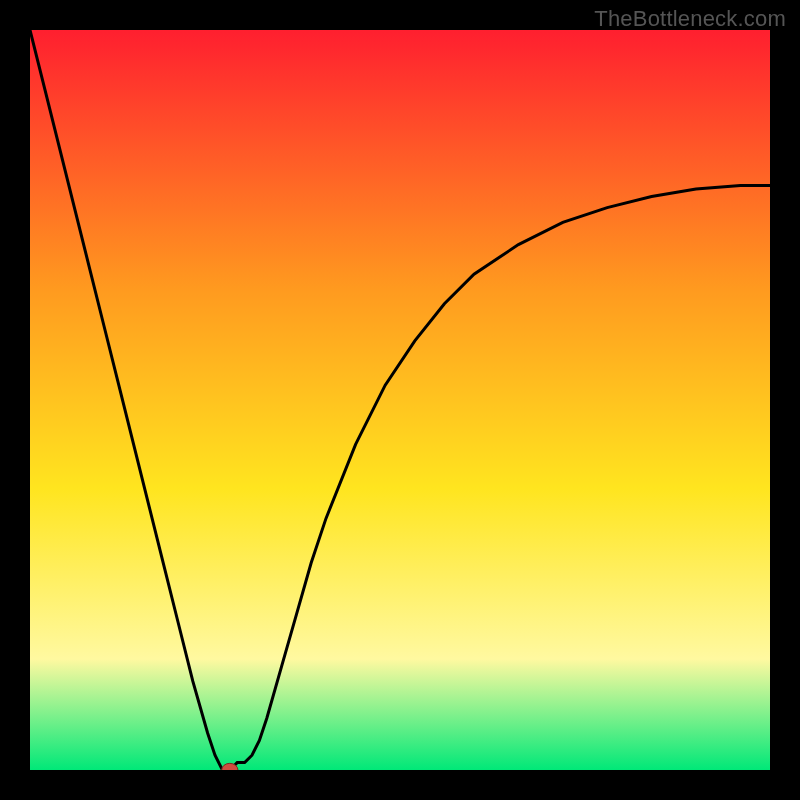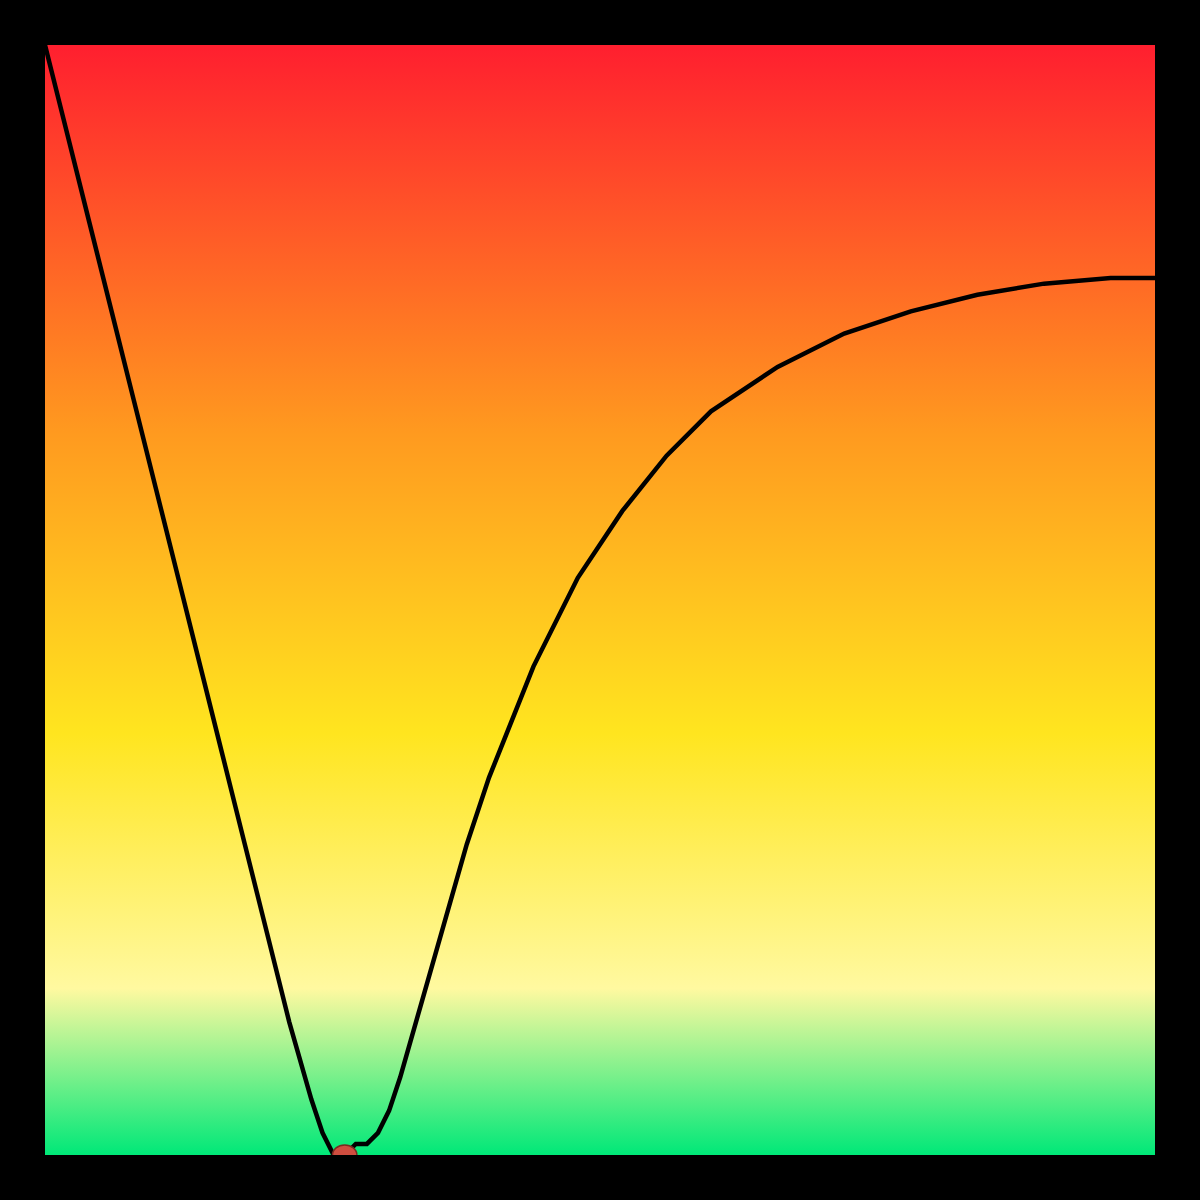--- a/index.html
+++ b/index.html
@@ -36,20 +36,21 @@
     font-weight: 400;
     letter-spacing: 0.2px;
     user-select: none;
   }
 </style>
 </head>
 <body>
 
 <div class="stage">
 
+  <div class="watermark">TheBottleneck.com</div>
 
   <div class="plot-area">
     <svg id="chart-svg" width="740" height="740" viewBox="0 0 740 740">
       <defs>
         <linearGradient id="bg-grad" x1="0" y1="0" x2="0" y2="1">
             <stop offset="0%" stop-color="#ff1f2f"></stop>
             <stop offset="35%" stop-color="#ff9a1f"></stop>
             <stop offset="62%" stop-color="#ffe51f"></stop>
             <stop offset="85%" stop-color="#fff9a0"></stop>
             <stop offset="100%" stop-color="#00e878"></stop>

